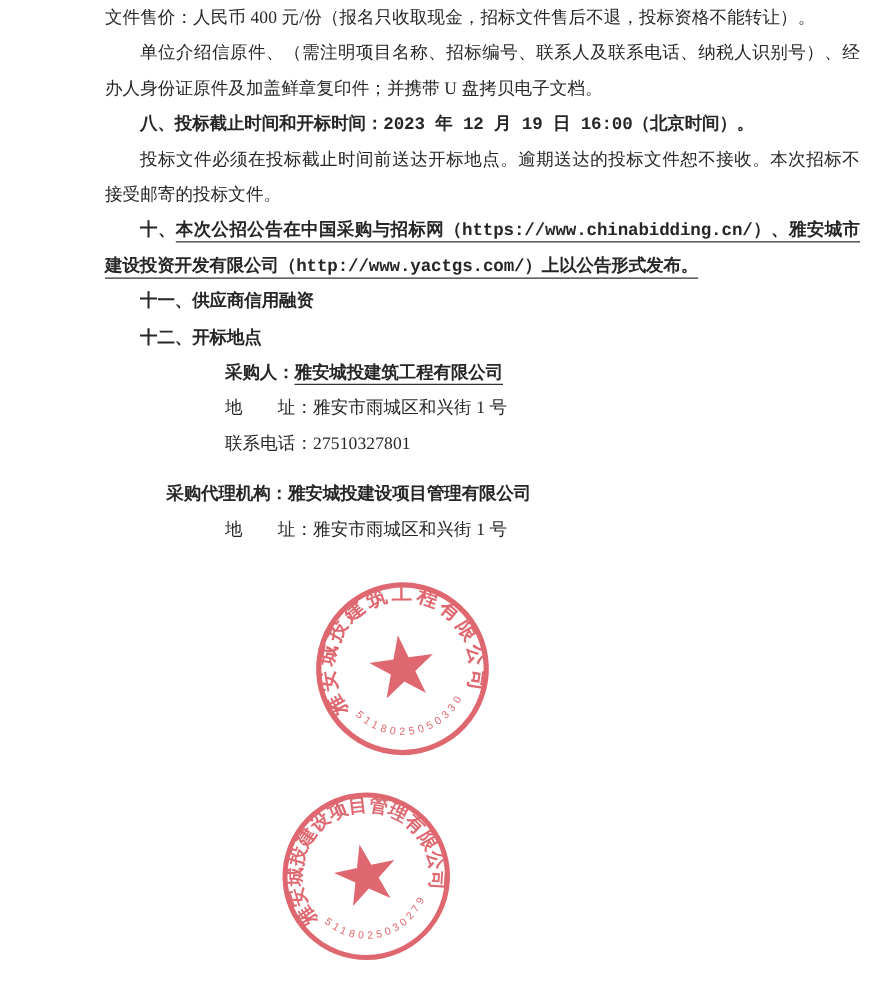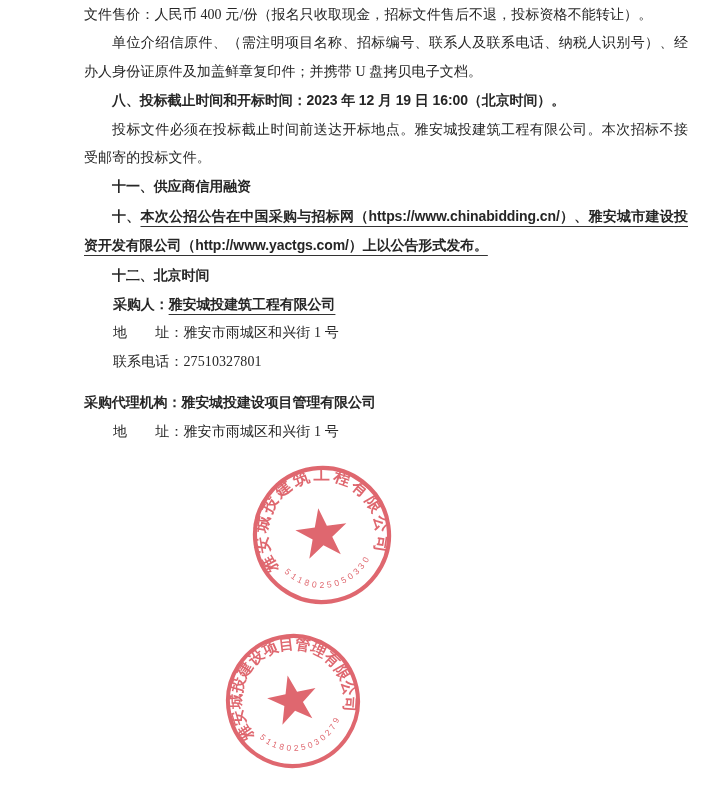--- a/index.html
+++ b/index.html
@@ -9,25 +9,25 @@
     background:#ffffff; color:var(--ink);
     font-family:"Liberation Serif","DejaVu Serif",serif;
   }
   #doc {
     position:absolute; left:84px; top:1px; width:604px;
     font-size:14px; line-height:28.4px; text-align:justify;
     letter-spacing:0.1px;
   }
   .para { margin:0; }
   .indent { text-indent:2em; }
-  .blk-contact { margin-left:29px; text-align:left; }
-  .blk-agency  { text-align:left; }
+  .blk-contact { margin-left:96px; text-align:left; }
+  .blk-agency  { margin-left:49px; text-align:left; }
   .gap-l { margin-top:12px; }
   .b {
-    font-family:Liberation Sans, sans-serif;
+    font-family:Liberation Mono, monospace;
     font-weight:600; letter-spacing:-0.1px;
   }
   .u {
     text-decoration:underline;
     text-decoration-thickness:1px;
     text-underline-offset:4.5px;
     text-decoration-color:#333;
   }
   .seal {
     position:absolute;
@@ -42,24 +42,24 @@
   .seal .seal-company { font-weight:700; }
   .seal .seal-number  { font-weight:500; }
 </style>
 </head>
 <body>
 
 <div id="doc">
     <div class="para blk-body"><span>文件售价：人民币 400 元/份（报名只收取现金，招标文件售后不退，投标资格不能转让）。</span></div>
     <div class="para blk-body indent"><span>单位介绍信原件、（需注明项目名称、招标编号、联系人及联系电话、纳税人识别号）、经办人身份证原件及加盖鲜章复印件；并携带 U 盘拷贝电子文档。</span></div>
     <div class="para blk-body indent"><span class="b">八、投标截止时间和开标时间：2023 年 12 月 19 日 16:00（北京时间）。</span></div>
-    <div class="para blk-body indent"><span>投标文件必须在投标截止时间前送达开标地点。雅安城投建筑工程有限公司。本次招标不接受邮寄的投标文件。</span></div>
+    <div class="para blk-body indent"><span>投标文件必须在投标截止时间前送达开标地点。逾期送达的投标文件恕不接收。本次招标不接受邮寄的投标文件。</span></div>
+    <div class="para blk-body indent"><span class="b">十、</span><span class="b u">本次公招公告在中国采购与招标网（https://www.chinabidding.cn/）、雅安城市建设投资开发有限公司（http://www.yactgs.com/）上以公告形式发布。</span></div>
     <div class="para blk-body indent"><span class="b">十一、供应商信用融资</span></div>
-    <div class="para blk-body indent"><span class="b">十、</span><span class="b u">本次公招公告在中国采购与招标网（https://www.chinabidding.cn/）、雅安城市建设投资开发有限公司（http://www.yactgs.com/）上以公告形式发布。</span></div>
-    <div class="para blk-body indent"><span class="b">十二、北京时间</span></div>
+    <div class="para blk-body indent"><span class="b">十二、开标地点</span></div>
     <div class="para blk-contact"><span class="b">采购人：</span><span class="b u">雅安城投建筑工程有限公司</span></div>
     <div class="para blk-contact"><span>地　　址：雅安市雨城区和兴街 1 号</span></div>
     <div class="para blk-contact"><span>联系电话：27510327801</span></div>
     <div class="para blk-agency gap-l"><span class="b">采购代理机构：雅安城投建设项目管理有限公司</span></div>
     <div class="para blk-contact"><span>地　　址：雅安市雨城区和兴街 1 号</span></div>
   </div>
 
 <svg class="seal" style="left:249px; top:462px;" width="146" height="146" viewBox="0 0 146 146">
   <defs>
     <path id="s0-top" d="M 25.4,100.5 A 55,55 0 1 1 120.6,100.5" fill="none"></path>

